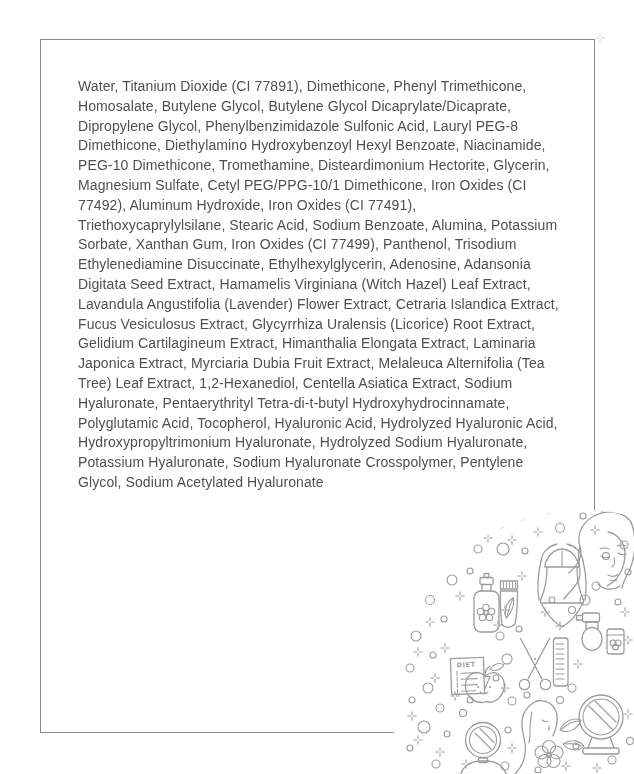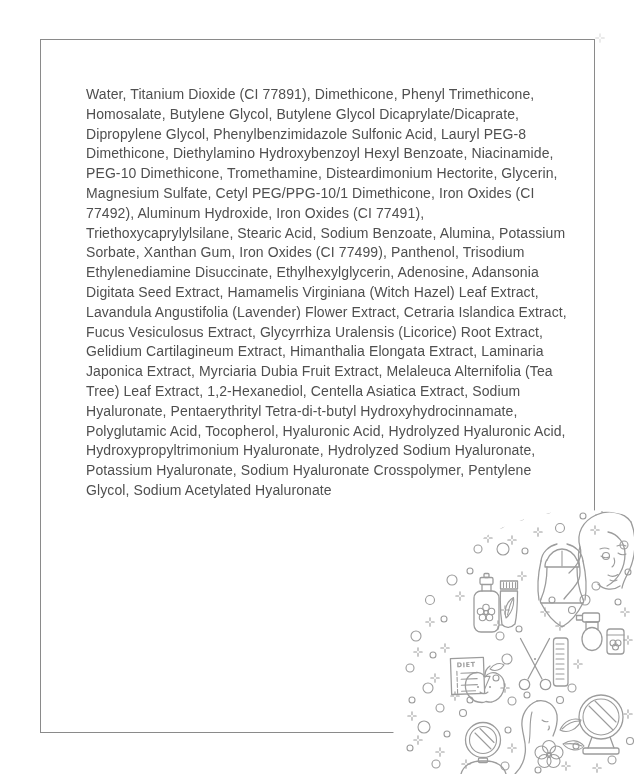--- a/index.html
+++ b/index.html
@@ -21,21 +21,21 @@
     position: absolute;
     left: 40px; top: 39px;
     width: 555px; height: 694px;
     border: 1.5px solid var(--frame-border);
     background: transparent;
   }
   .ingredients {
     position: absolute;
     left: 78px; top: 77px;
     width: 484px;
-    margin: 8px;
+    margin: 0;
     font-size: 14px;
     line-height: 19.8px;
     color: var(--text-color);
     letter-spacing: 0.1px;
   }
   .illustration {
     position: absolute;
     left: 385px; top: 495px;
     width: 249px; height: 279px;
   }

